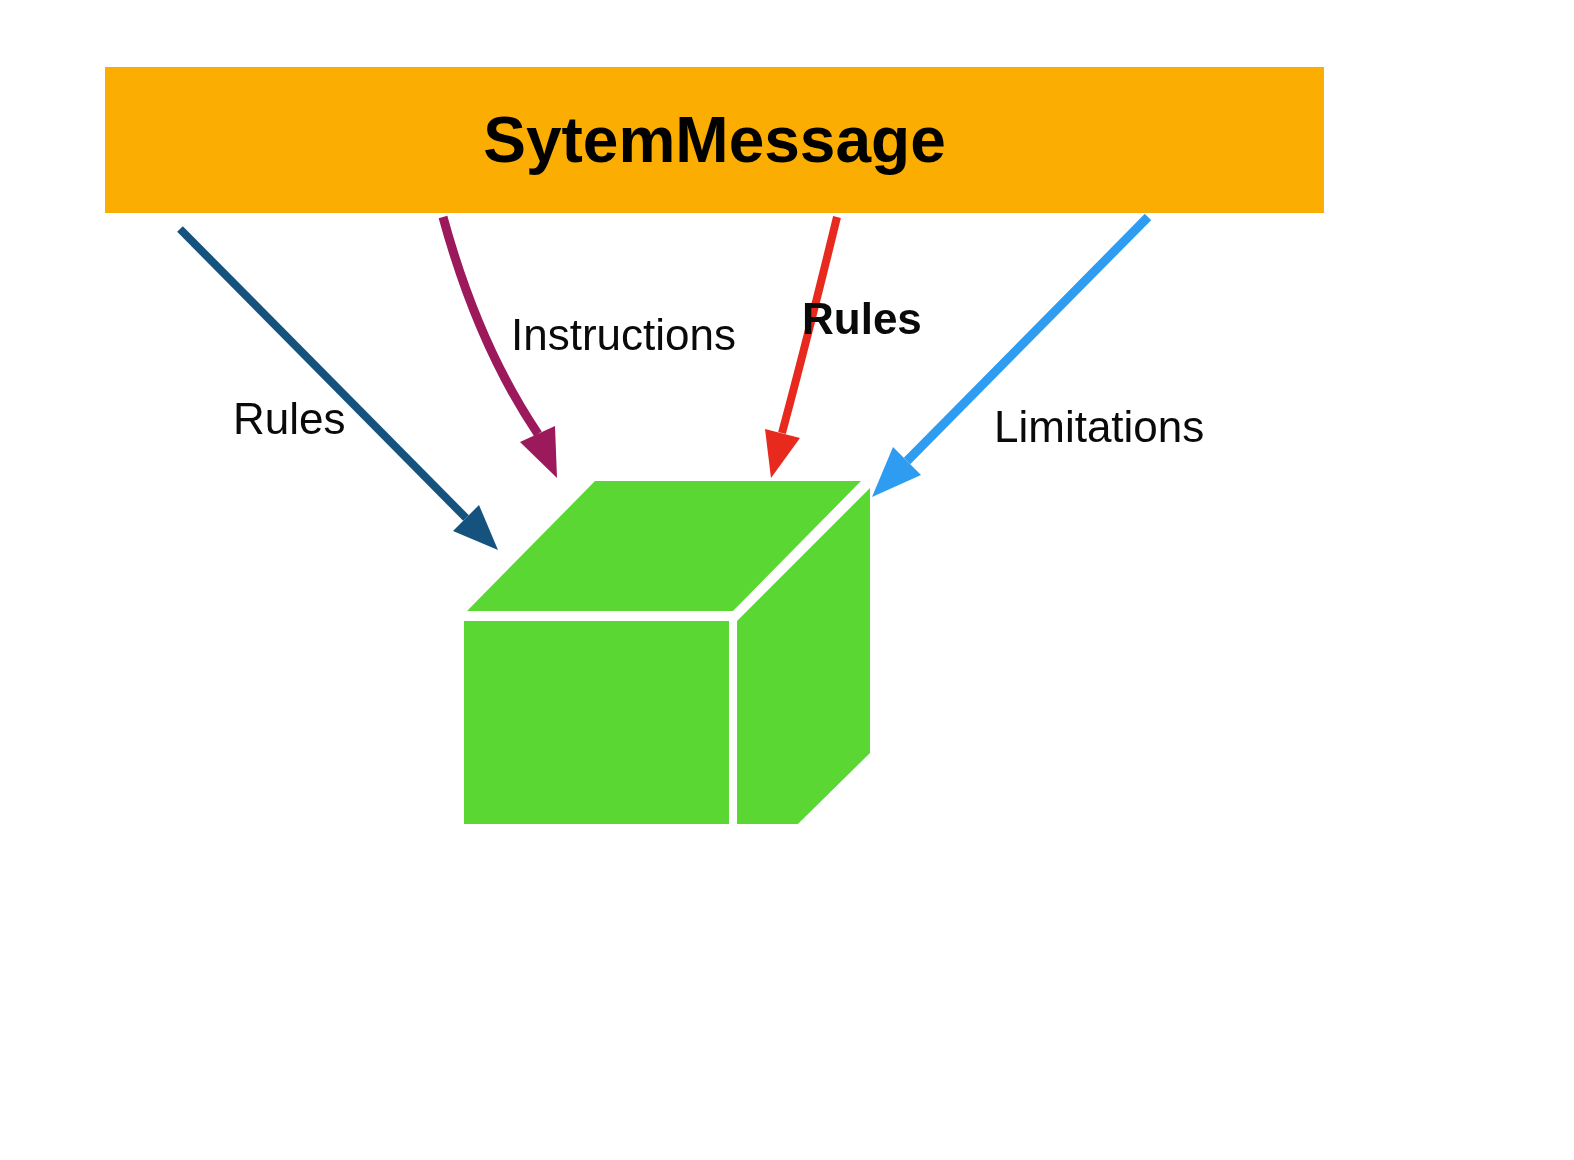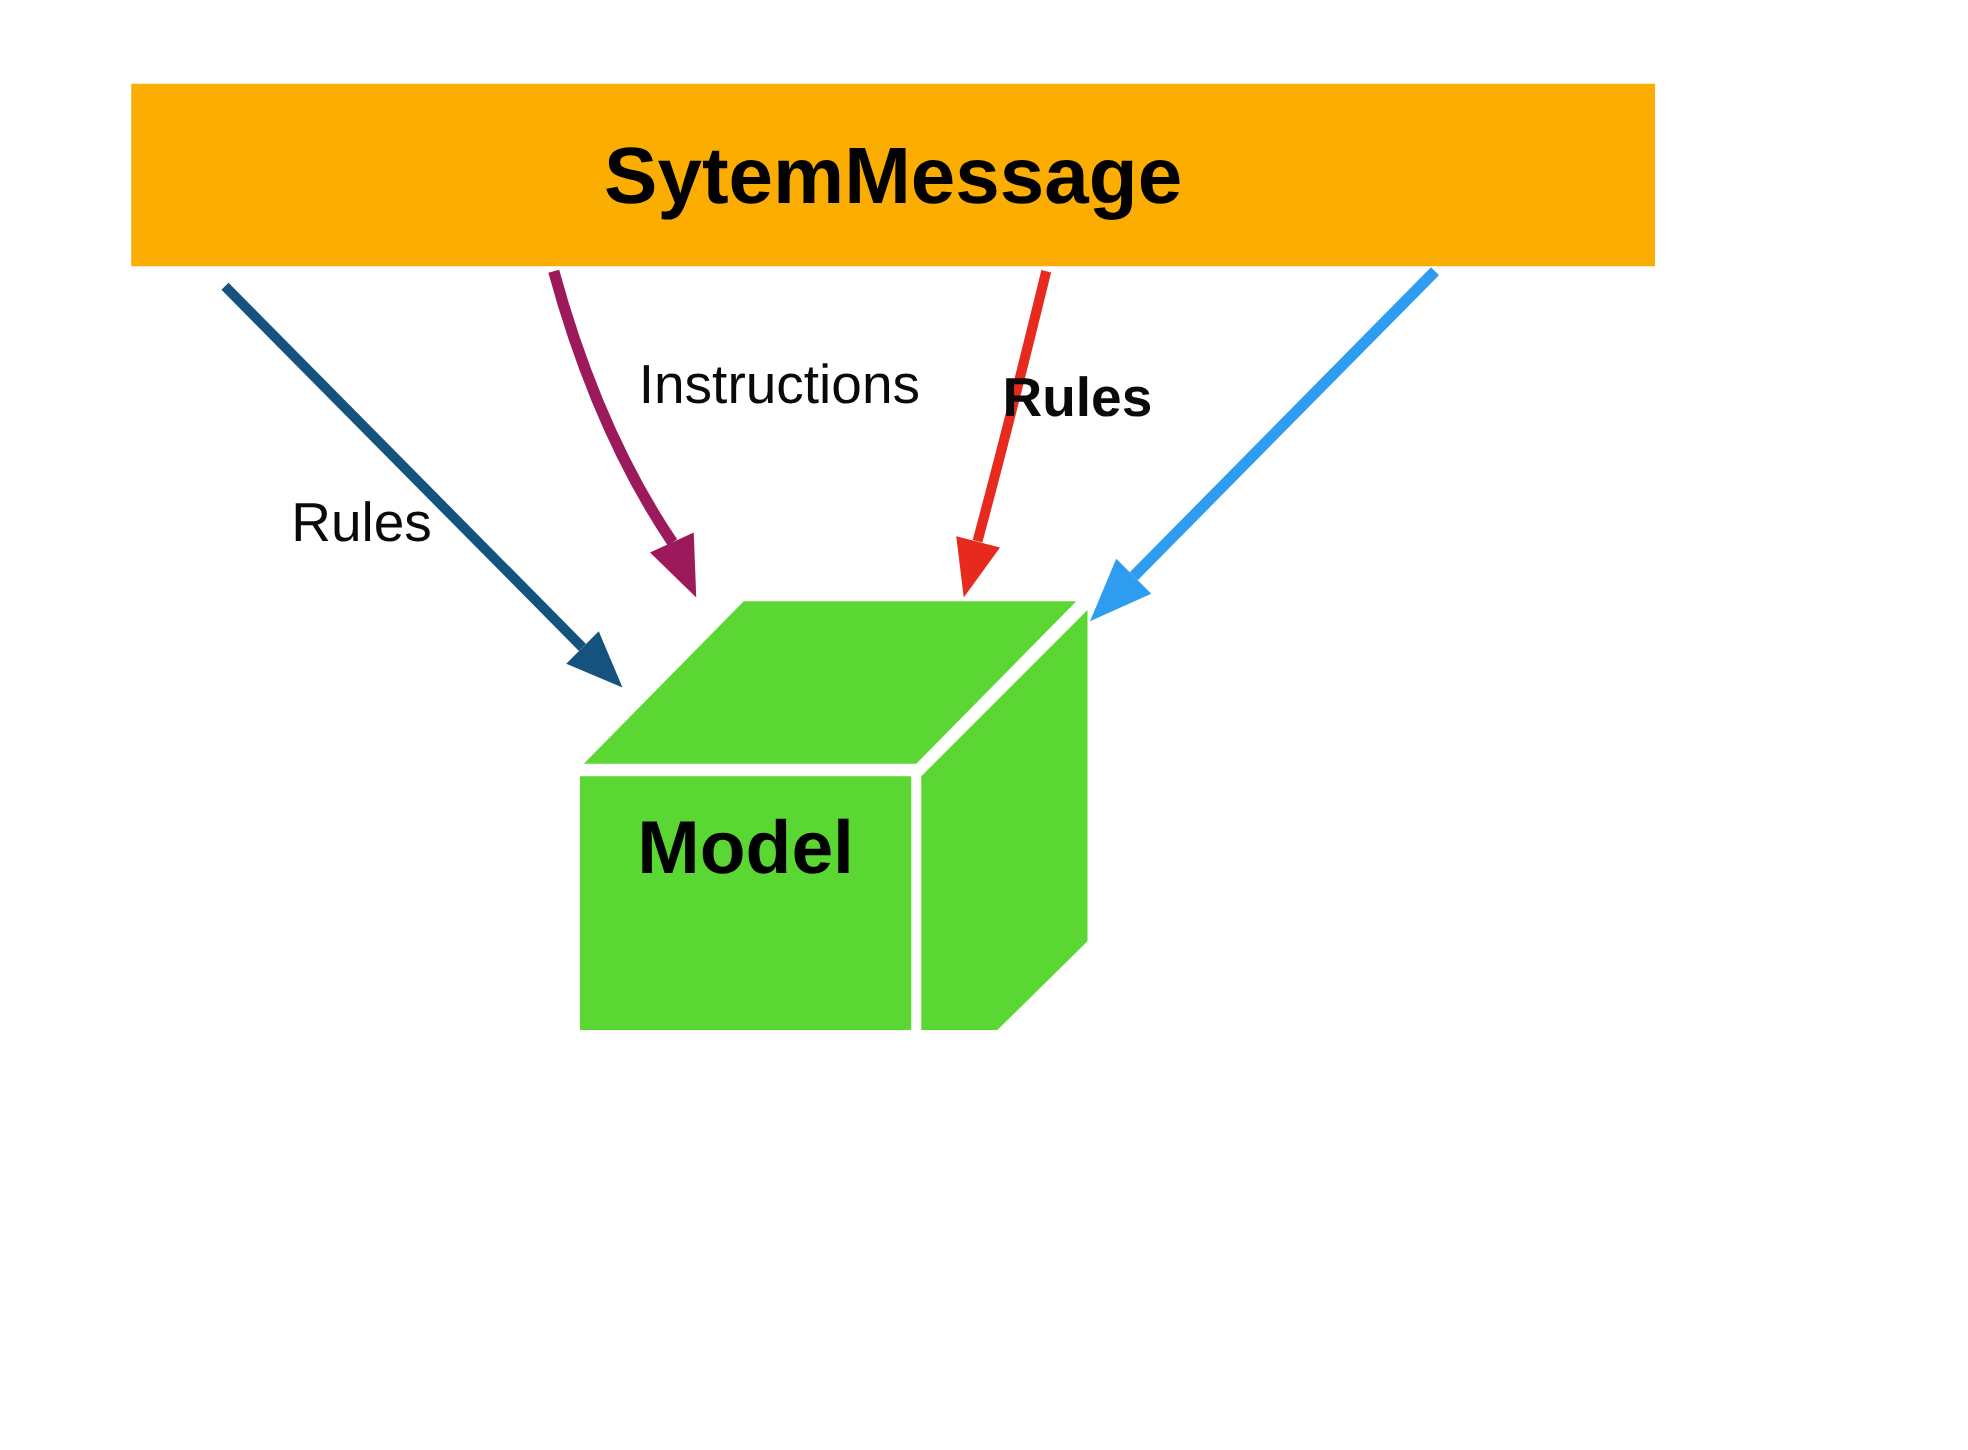--- a/index.html
+++ b/index.html
@@ -86,22 +86,22 @@
     </g>
 
     <g>
       <line x1="632" y1="884" x2="632" y2="1031" stroke-width="12" stroke-dasharray="13 9.5" fill="none" stroke="#000000"></line>
       <polygon points="610,1032 654,1032 632,1078" fill="#000000"></polygon>
     </g>
   </svg>
 
   <div class="edge-label" style="left:233px; top:397px;">Rules</div>
 
-  <div class="edge-label" style="left:511px; top:286px;">Instructions</div>
+  <div class="edge-label" style="left:511px; top:313px;">Instructions</div>
 
   <div class="edge-label" style="left:802px; top:297px;font-weight:bold;">Rules</div>
 
+  <div class="edge-label" style="left:994px; top:405px;">Limitations</div>
 
-  <div id="model-label">Model</div>
 
 
   <div id="bottom-strip"></div>
 </div>
 
 </body></html>

